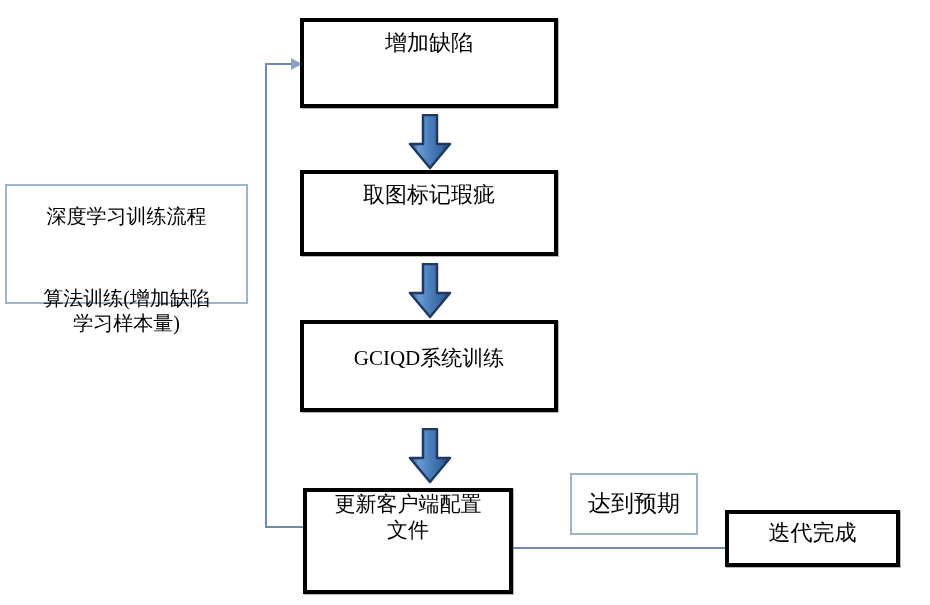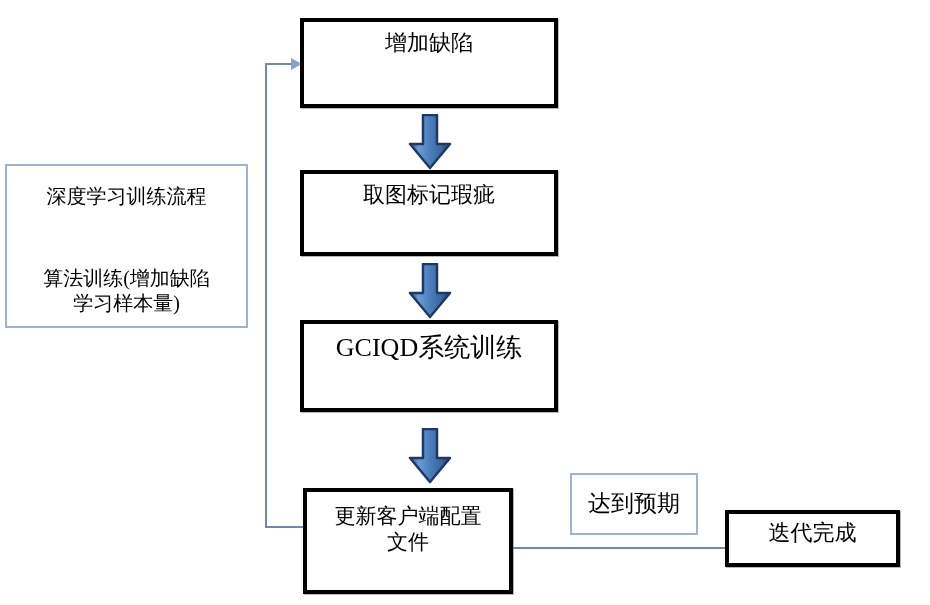--- a/index.html
+++ b/index.html
@@ -83,21 +83,21 @@
   .block-arrow {
     position: absolute;
   }
   .block-arrow svg { display: block; }
 </style>
 </head>
 <body>
 
 <div id="canvas">
 
-  <div class="node box-blue" id="left-panel" style="left:5px; top:164px; width:243px; height:164px;">
+  <div class="node box-blue" id="left-panel" style="left:5px; top:184px; width:243px; height:120px;">
     <div class="line" style="top:18px;">深度学习训练流程</div>
     <div class="line" style="top:72px;margin-top:28px;">算法训练(增加缺陷
 学习样本量)</div>
   </div>
 
   <div class="conn conn-h" style="left:265px; top:526px; width:40px;"></div>
 
   <div class="conn conn-v" style="left:265px; top:63px; height:465px;"></div>
 
   <div class="conn conn-h" style="left:265px; top:63px; width:28px;"></div>
@@ -135,40 +135,40 @@
           <stop offset="50%" stop-color="#4a7ebb"></stop>
           <stop offset="78%" stop-color="#39679f"></stop>
           <stop offset="100%" stop-color="#22406c"></stop>
         </linearGradient>
       </defs>
       <polygon points="15,1 29,1 29,30 42,30 22,54 2,30 15,30" fill="url(#ag2)" stroke="#1f3864" stroke-width="2.5" stroke-linejoin="round"></polygon>
     </svg>
   </div>
 
   <div class="node box-black" style="left:300px; top:320px; width:258px; height:92px;">
-    <div class="node-label label-top" style="font-size:26px; top:8px;">GCIQD系统训练</div>
+    <div class="node-label label-top" style="font-size:21px; top:22px;">GCIQD系统训练</div>
   </div>
 
   <div class="block-arrow" style="left:408px; top:428px;">
     <svg width="44" height="56" viewBox="0 0 44 56">
       <defs>
         <linearGradient id="ag3" x1="0" y1="0" x2="1" y2="0">
           <stop offset="0%" stop-color="#2f5283"></stop>
           <stop offset="22%" stop-color="#6c9bd2"></stop>
           <stop offset="50%" stop-color="#4a7ebb"></stop>
           <stop offset="78%" stop-color="#39679f"></stop>
           <stop offset="100%" stop-color="#22406c"></stop>
         </linearGradient>
       </defs>
       <polygon points="15,1 29,1 29,30 42,30 22,54 2,30 15,30" fill="url(#ag3)" stroke="#1f3864" stroke-width="2.5" stroke-linejoin="round"></polygon>
     </svg>
   </div>
 
   <div class="node box-black" style="left:303px; top:488px; width:210px; height:106px;">
-    <div class="node-label label-top" style="font-size:21px; top:12px;">更新客户端配置
+    <div class="node-label label-top" style="font-size:21px; top:0;">更新客户端配置
 文件</div>
   </div>
 
   <div class="node box-blue" style="left:570px; top:473px; width:128px; height:62px;">
     <div class="node-label" style="font-size:23px; top:15px;">达到预期</div>
   </div>
 
   <div class="conn conn-h" style="left:513px; top:547px; width:224px;"></div>
   <div class="arrowhead-right" style="left:734px; top:542px;"></div>
 

